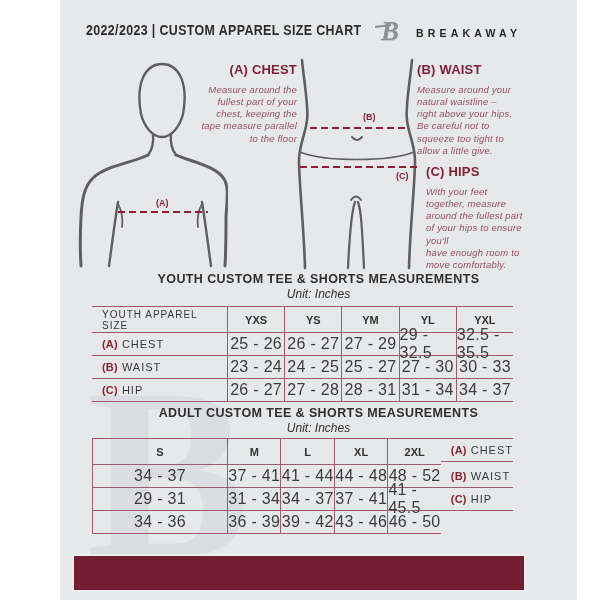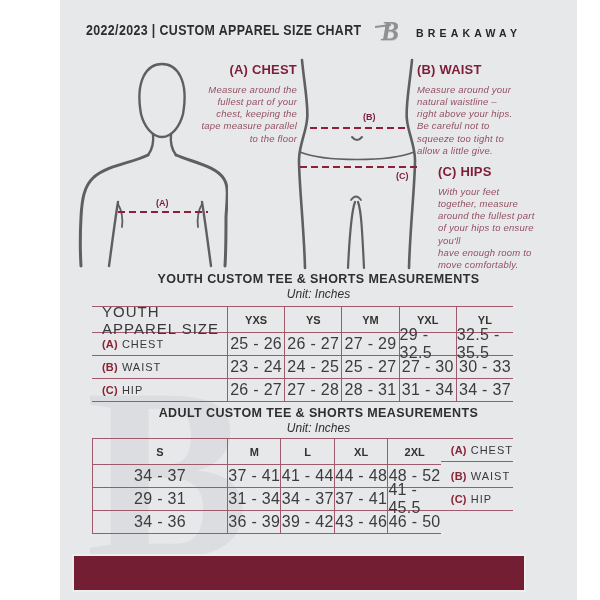--- a/index.html
+++ b/index.html
@@ -10,21 +10,21 @@
   .hdr-title{position:absolute;left:26px;top:22px;font-size:13.5px;font-weight:800;color:#2d2d2e;letter-spacing:.4px;transform:scale(.92,1.12);transform-origin:left top;white-space:nowrap;}
   .logo-b{position:absolute;left:321px;top:16px;font-family:"Liberation Serif",serif;font-style:italic;font-weight:bold;font-size:27px;color:#8f9092;text-shadow:0 1px 0 #c6c7c9;}
   .logo-b:before{content:"";position:absolute;left:-6px;top:9px;width:16px;height:2px;background:#8f9092;transform:rotate(-8deg);}
   .brand{position:absolute;left:356px;top:27px;font-size:10.5px;font-weight:bold;color:#262627;letter-spacing:4.2px;white-space:nowrap;}
 
   
   .mh{font-size:13px;font-weight:bold;color:#7e1d37;letter-spacing:.2px;}
   .mb{margin-top:7px;font-size:9.5px;font-style:italic;color:#944f62;line-height:1.28;white-space:pre-line;letter-spacing:.2px;}
   .chest-block{position:absolute;left:137px;top:62px;width:100px;text-align:right;}
   .waist-block{position:absolute;left:357px;top:62px;width:118px;}
-  .hips-block{position:absolute;left:378px;top:164px;width:120px;}
+  .hips-block{position:absolute;left:366px;top:164px;width:120px;}
 
   
   .fig{position:absolute;}
   .dash{position:absolute;height:2px;background:repeating-linear-gradient(90deg,#8d2038 0 7px,transparent 7px 11px);}
   .dash-chest{left:58px;top:211px;width:90px;}
   .dash-waist{left:250px;top:127px;width:97px;}
   .dash-hip{left:240px;top:166px;width:118px;}
   .tag{position:absolute;font-size:9px;font-weight:bold;color:#7e1d37;}
   .tag-a{left:96px;top:198px;}
   .tag-b{left:303px;top:112px;}
@@ -33,21 +33,21 @@
   
   .tbl-title{position:absolute;left:0;width:100%;text-align:center;font-size:12.5px;font-weight:bold;color:#2f2f30;letter-spacing:.4px;}
   .tbl-unit{position:absolute;left:0;width:100%;text-align:center;font-size:12px;font-style:italic;color:#2f2f30;}
   .y-title{top:272px;} .y-unit{top:287px;}
   .a-title{top:406px;} .a-unit{top:421px;}
   .size-table{position:absolute;left:32px;width:421px;display:grid;grid-template-columns:135px repeat(5,1fr);border-top:1px solid #a05a6b;z-index:1;}
   .y-table{top:306px;} .a-table{top:438px;}
   .size-table>div{border-bottom:1px solid #a05a6b;display:flex;align-items:center;background:transparent;}
   .size-table .vline{border-left:1px solid #a05a6b;}
   .size-table .hcell{height:25px;justify-content:center;font-size:11px;font-weight:bold;color:#333;}
-  .size-table .labhead{height:25px;justify-content:flex-start;padding-left:10px;font-size:15px;font-weight:normal;color:#38383a;letter-spacing:1px;}
+  .size-table .labhead{height:25px;justify-content:flex-start;padding-left:10px;font-size:10px;font-weight:normal;color:#38383a;letter-spacing:1px;}
   .size-table .rlab{height:22px;padding-left:10px;font-size:11px;color:#38383a;letter-spacing:1px;}
   .size-table .rlab .pfx{color:#8b2236;font-weight:bold;margin-right:4px;letter-spacing:.2px;}
   .size-table .vcell{height:22px;justify-content:center;font-size:16px;color:#3c3c3e;letter-spacing:.3px;}
 
   
   .watermark{position:absolute;left:26px;top:352px;font-family:"Liberation Serif",serif;font-weight:bold;font-size:245px;line-height:1;color:#dcdde0;z-index:0;user-select:none;}
   .footer-bar{position:absolute;left:12px;top:554px;width:454px;height:38px;background:#741e33;border:2px solid #eeeeef;box-sizing:border-box;z-index:2;}
 </style>
 </head>
 <body>
@@ -116,22 +116,22 @@
 
   <div class="watermark">B</div>
 
   <div class="tbl-title y-title">YOUTH CUSTOM TEE &amp; SHORTS MEASUREMENTS</div>
   <div class="tbl-unit y-unit">Unit: Inches</div>
   <div class="size-table y-table">
     <div class="labhead">YOUTH APPAREL SIZE</div>
     <div class="hcell vline">YXS</div>
     <div class="hcell vline">YS</div>
     <div class="hcell vline">YM</div>
+    <div class="hcell vline">YL</div>
     <div class="hcell vline">YXL</div>
-    <div class="hcell vline">YL</div>
 
     <div class="rlab">
         <span class="pfx">(A)</span>
         <span>CHEST</span>
       </div>
     <div class="vcell vline">25 - 26</div>
     <div class="vcell vline">26 - 27</div>
     <div class="vcell vline">27 - 29</div>
     <div class="vcell vline">29 - 32.5</div>
     <div class="vcell vline">32.5 - 35.5</div>

